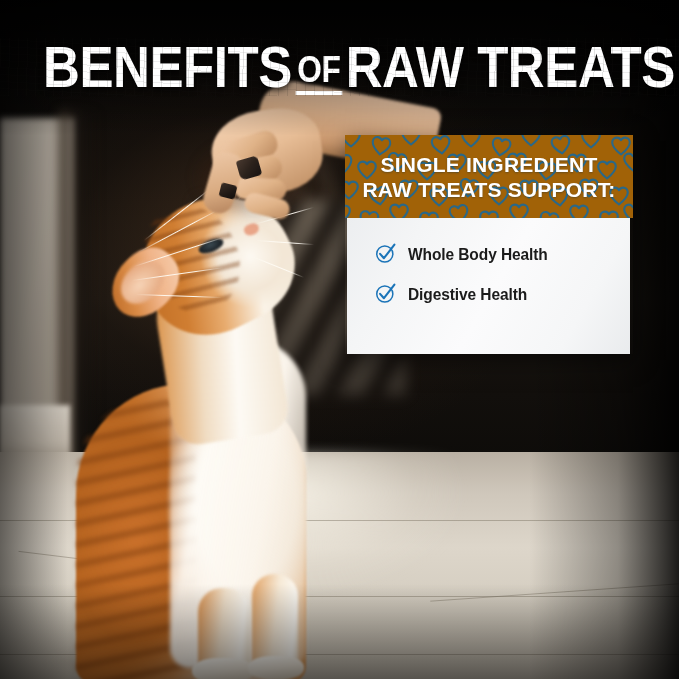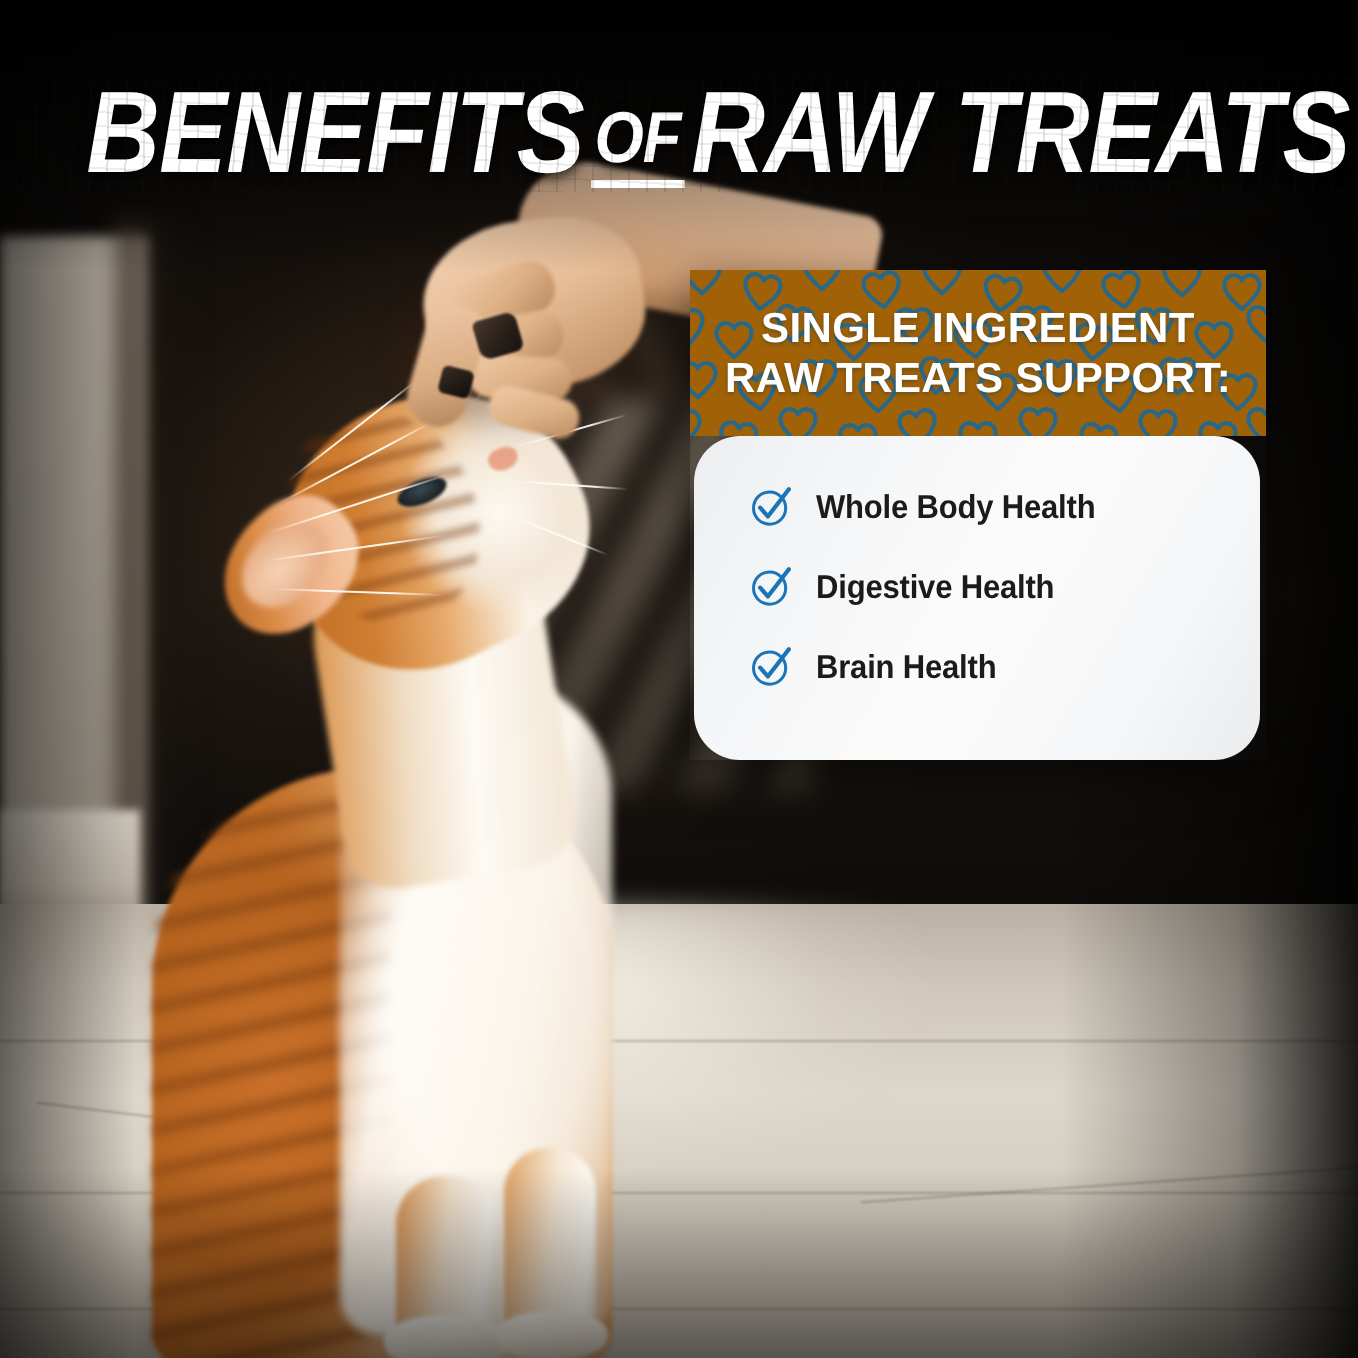--- a/index.html
+++ b/index.html
@@ -310,21 +310,20 @@
     pointer-events: none;
   }
 
   
   .title-wrap {
     position: absolute;
     left: 0; top: 38px;
     width: 679px;
     text-align: left;
     z-index: 6;
-    font-style: italic;
   }
   .title {
     display: inline-block;
     color: #ffffff;
     font-family: "Liberation Sans", sans-serif;
     font-weight: bold;
     font-size: 58px;
     line-height: 58px;
     letter-spacing: -0.5px;
     transform: scaleX(0.88);
@@ -380,23 +379,22 @@
     text-align: center;
     letter-spacing: 0.2px;
     white-space: pre-line;
     text-shadow: 0 1px 2px rgba(0,40,70,0.35);
   }
   .card-body {
     position: relative;
     left: 2px;
     width: 283px;
     background: linear-gradient(120deg, #eceef0 0%, #f4f5f6 22%, #fbfbfc 52%, #f5f6f7 80%, #e9ebed 100%);
-    padding: 16px 0 26px 0;
+    padding: 16px 0 40px 0;
     box-sizing: border-box;
-    border-radius: 23px;
   }
   .benefit-row {
     display: flex;
     align-items: center;
     padding: 0 0 0 28px;
     height: 40px;
   }
   .check-icon {
     flex: 0 0 auto;
     width: 21px;
@@ -565,26 +563,19 @@
 
 
       <div class="benefit-row">
         <svg class="check-icon" viewBox="0 0 24 24">
           <circle cx="11.2" cy="12.6" r="9.2" fill="none" stroke="#1b74b8" stroke-width="1.7"></circle>
           <path d="M5.8 12.4 L10.2 17.4 L22.2 1.9" fill="none" stroke="#1b74b8" stroke-width="2.4" stroke-linecap="round" stroke-linejoin="round"></path>
         </svg>
         <span class="benefit-label">Digestive Health</span>
       </div>
 
-      <div class="benefit-row">
-        <svg class="check-icon" viewBox="0 0 24 24">
-          <circle cx="11.2" cy="12.6" r="9.2" fill="none" stroke="#1b74b8" stroke-width="1.7"></circle>
-          <path d="M5.8 12.4 L10.2 17.4 L22.2 1.9" fill="none" stroke="#1b74b8" stroke-width="2.4" stroke-linecap="round" stroke-linejoin="round"></path>
-        </svg>
-        <span class="benefit-label">Brain Health</span>
-      </div>
 
 
 
     </div>
   </div>
 
 </div>
 
 </body></html>

